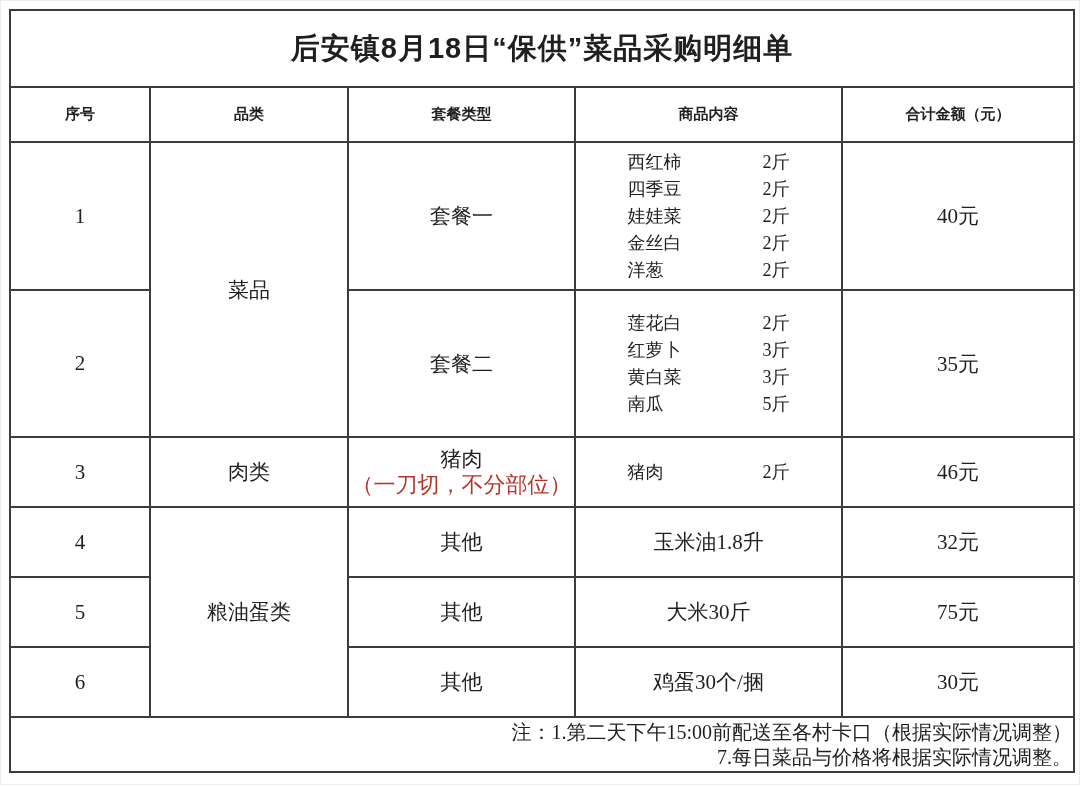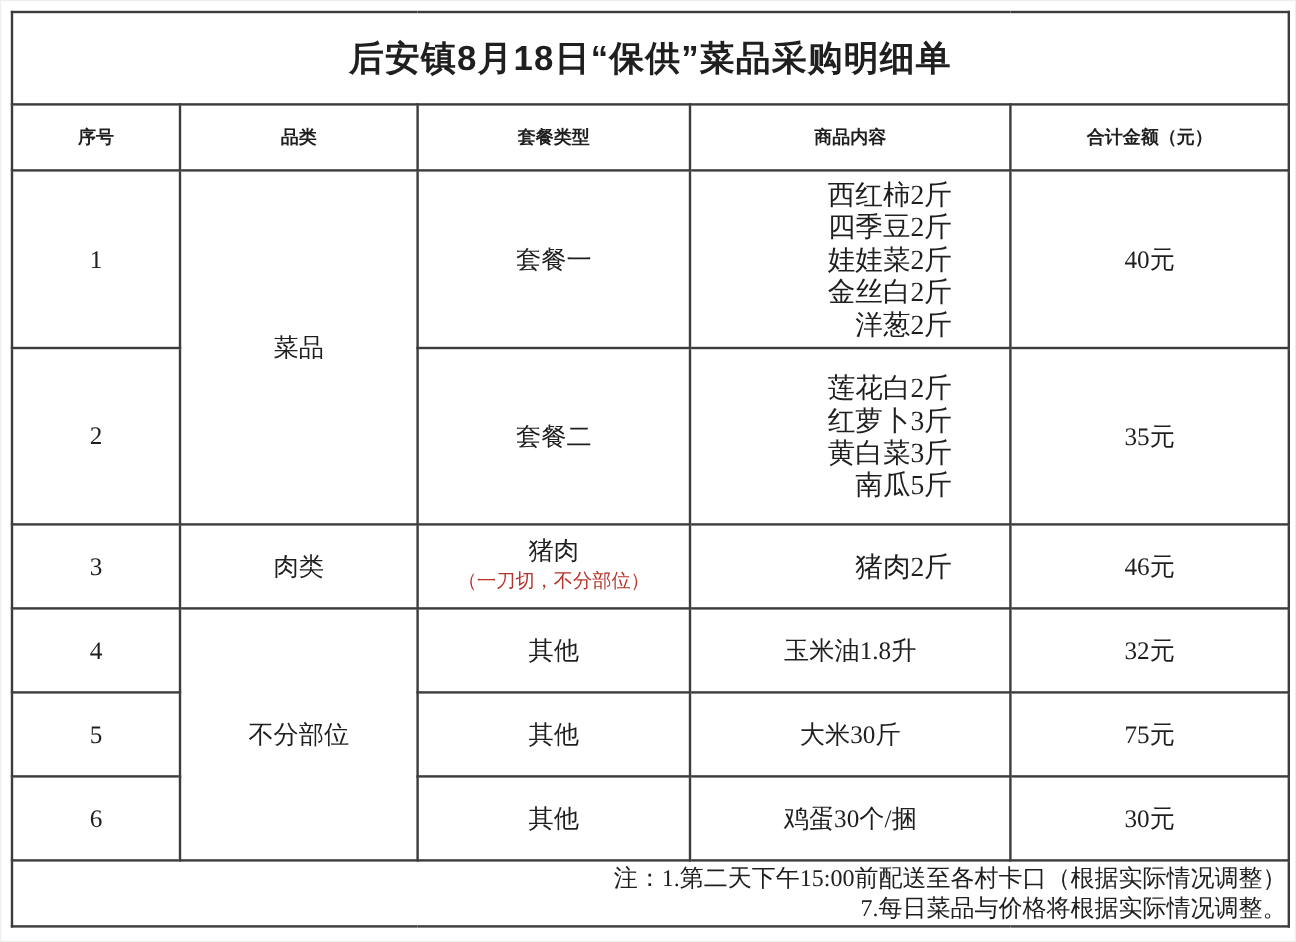--- a/index.html
+++ b/index.html
@@ -43,26 +43,26 @@
   }
   .row-tall1 td{height:144px;}
   .row-tall2 td{height:143px;}
   .row-std td{height:66px;}
   .foot-row td{height:51px;}
   .cell-text{font-size:21px;}
   .items{
     display:inline-grid;
     grid-template-columns:135px auto;
     row-gap:0;
-    text-align:right;
-    font-size:23px;
+    text-align:left;
+    font-size:18px;
     line-height:27px;
   }
   .pkg-note{
-    font-size:16px;
+    font-size:22px;
     line-height:26px;
     color:var(--red,#b5342a);
   }
   .pkg-main{font-size:21px;line-height:26px;}
   .foot-note{
     font-size:20px;
     line-height:25px;
     text-align:right;
   }
 </style>
@@ -142,21 +142,21 @@
         <span class="items">
           <span>猪肉</span>
               <span>2斤</span>
         </span>
       </td>
       <td class="cell-text">46元</td>
     </tr>
 
     <tr class="row-std">
       <td class="cell-text">4</td>
-      <td class="cell-text" rowspan="3">不分部位</td>
+      <td class="cell-text" rowspan="3">粮油蛋类</td>
       <td class="cell-text">其他</td>
       <td class="cell-text">玉米油1.8升</td>
       <td class="cell-text">32元</td>
     </tr>
 
     <tr class="row-std">
       <td class="cell-text">5</td>
       <td class="cell-text">其他</td>
       <td class="cell-text">大米30斤</td>
       <td class="cell-text">75元</td>

